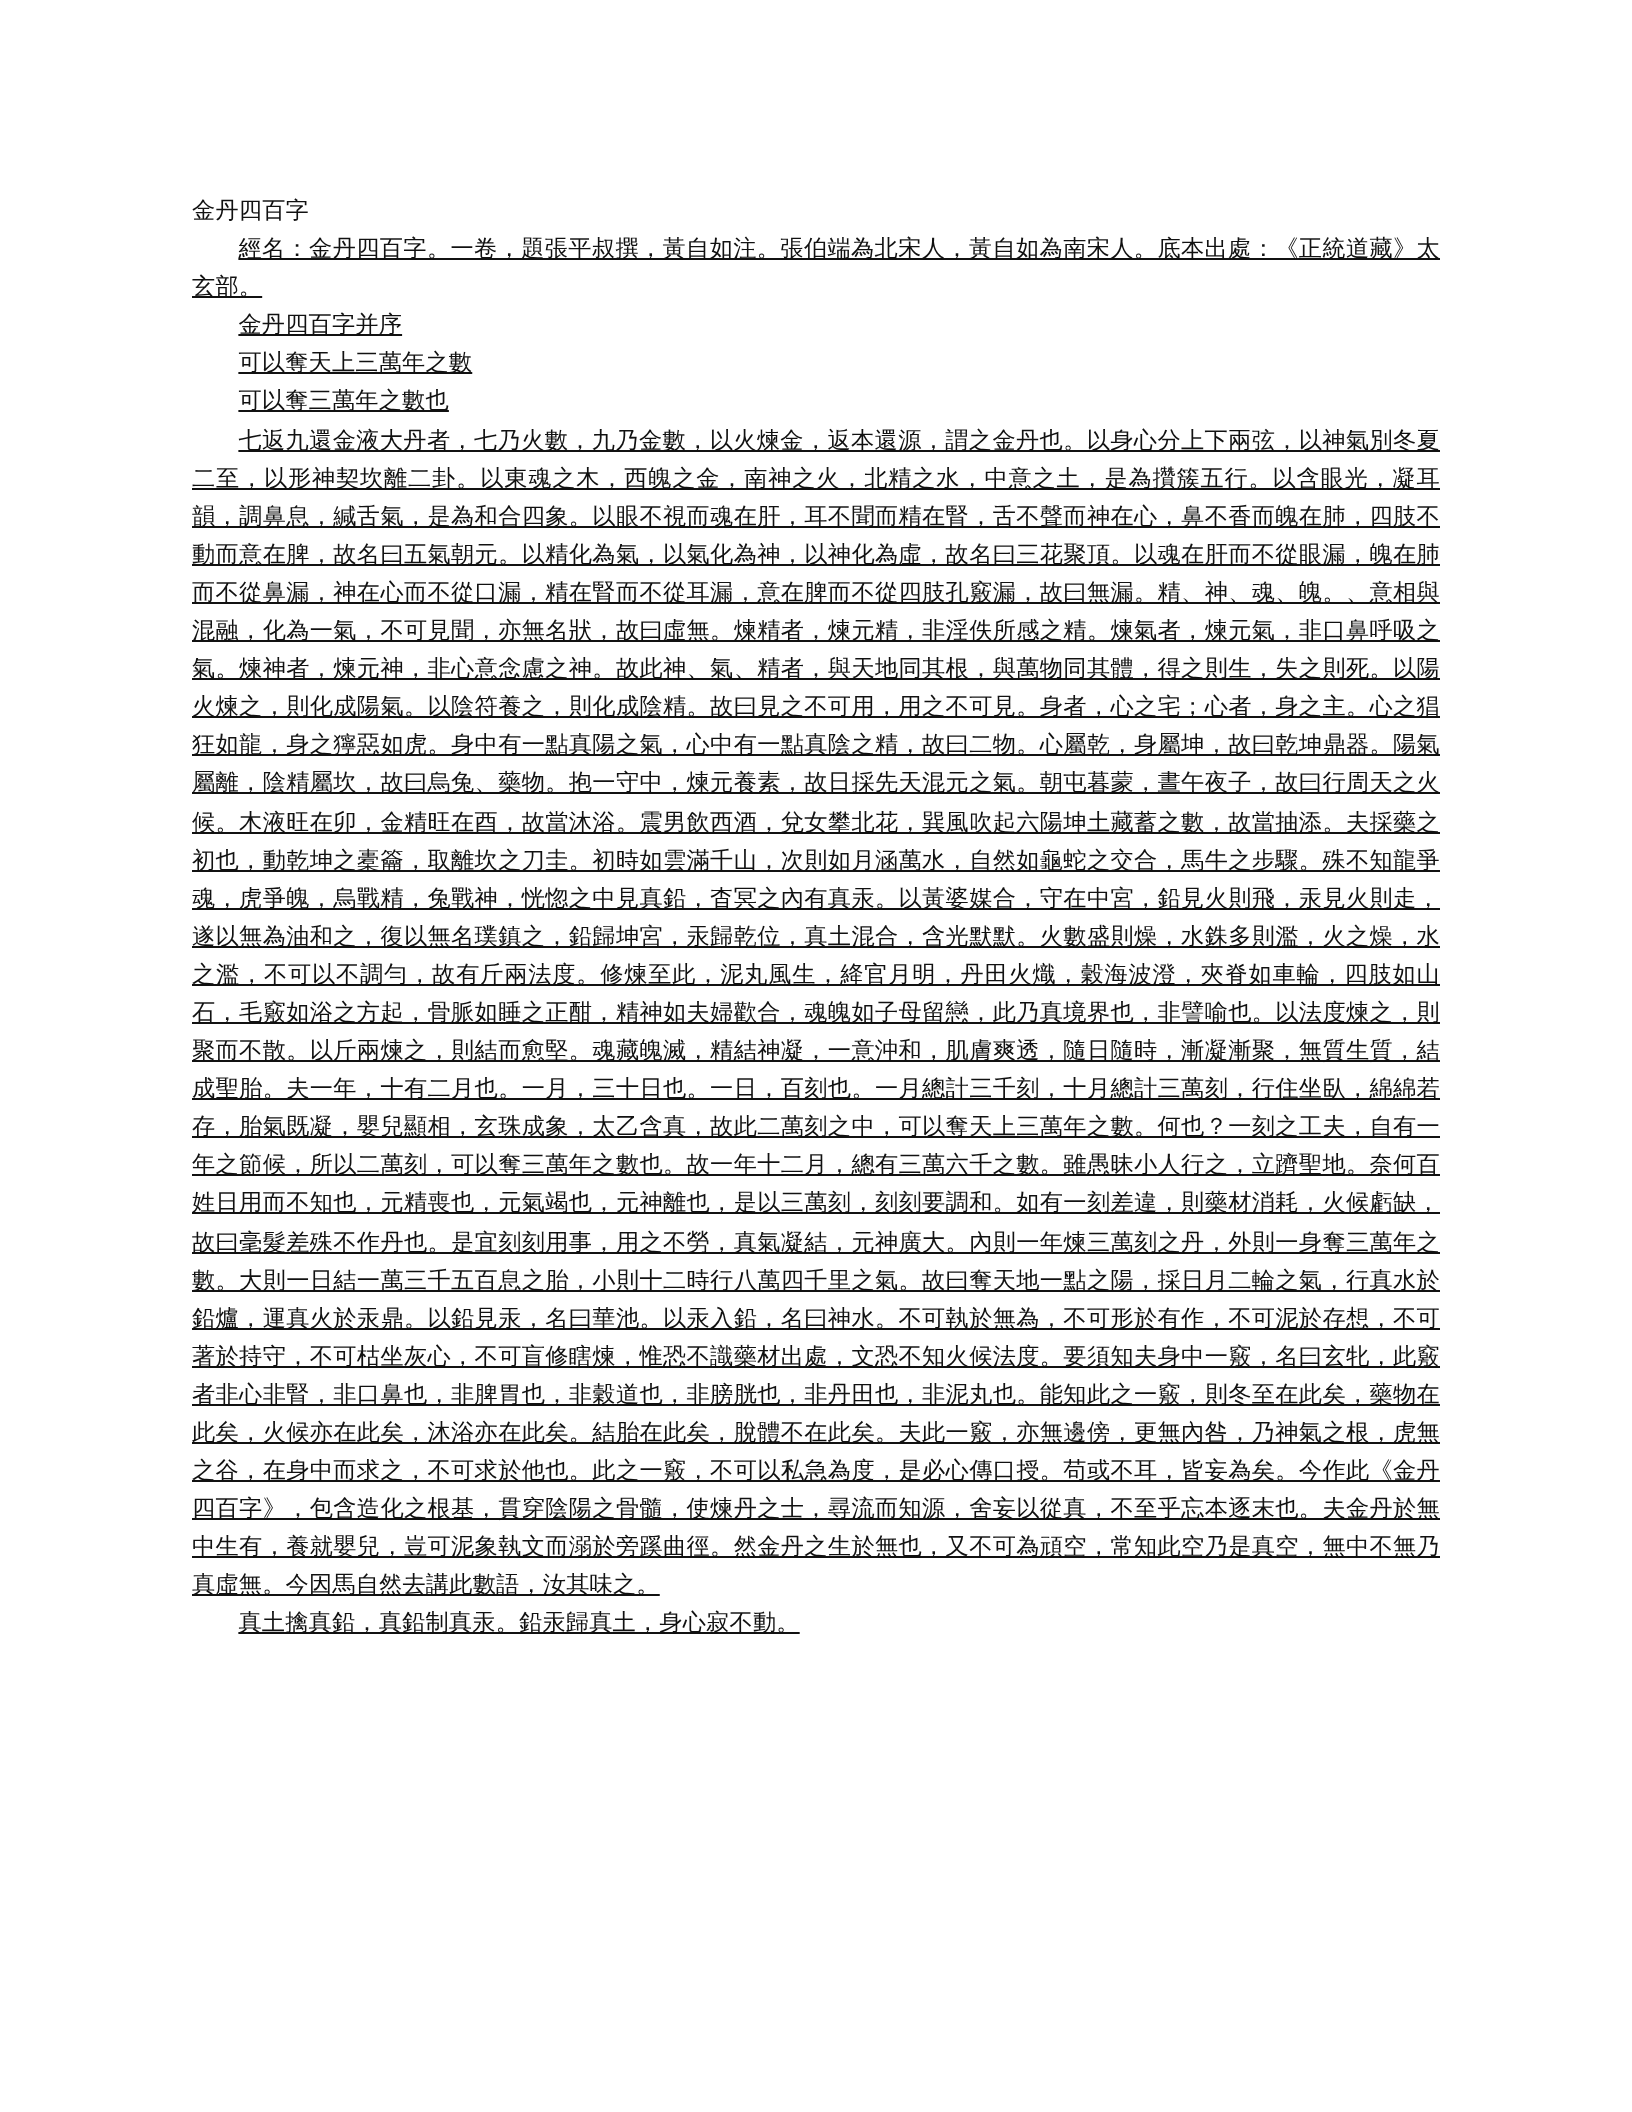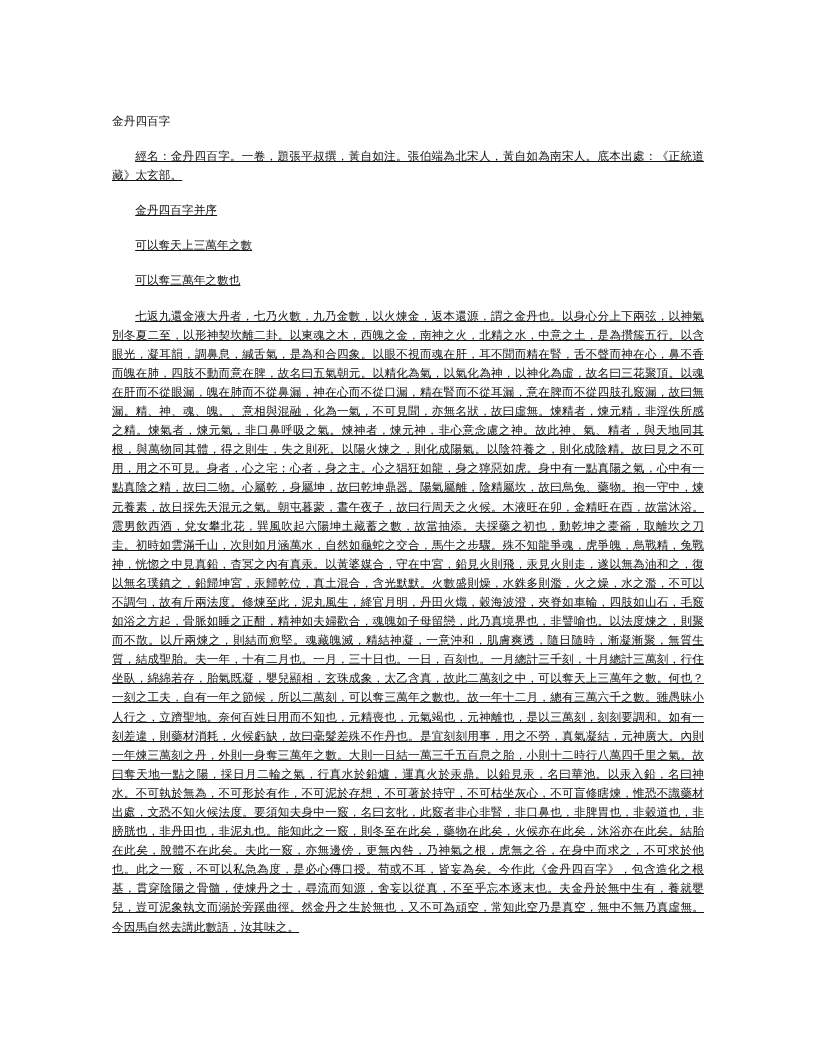--- a/index.html
+++ b/index.html
@@ -25,21 +25,21 @@
   }
   .doc {
     font-size: 11.6px;
     line-height: 19.1px;
     text-align: justify;
     text-justify: inter-ideograph;
     letter-spacing: 0.1px;
     color: #111111;
   }
   .doc p {
-    margin: 16px;
+    margin: 0;
     padding: 0;
     text-align: justify;
     text-justify: inter-ideograph;
     white-space: normal;
     word-break: break-all;
   }
   
   .p-indent {
     text-indent: 2em;
     text-decoration: underline;
@@ -65,16 +65,17 @@
     <p class="p-indent">經名：金丹四百字。一卷，題張平叔撰，黃自如注。張伯端為北宋人，黃自如為南宋人。底本出處：《正統道藏》太玄部。</p>
 
     <p class="p-indent p-line">金丹四百字并序</p>
 
     <p class="p-indent p-line">可以奪天上三萬年之數</p>
 
     <p class="p-indent p-line">可以奪三萬年之數也</p>
 
     <p class="p-indent">七返九還金液大丹者，七乃火數，九乃金數，以火煉金，返本還源，謂之金丹也。以身心分上下兩弦，以神氣別冬夏二至，以形神契坎離二卦。以東魂之木，西魄之金，南神之火，北精之水，中意之土，是為攢簇五行。以含眼光，凝耳韻，調鼻息，緘舌氣，是為和合四象。以眼不視而魂在肝，耳不聞而精在腎，舌不聲而神在心，鼻不香而魄在肺，四肢不動而意在脾，故名曰五氣朝元。以精化為氣，以氣化為神，以神化為虛，故名曰三花聚頂。以魂在肝而不從眼漏，魄在肺而不從鼻漏，神在心而不從口漏，精在腎而不從耳漏，意在脾而不從四肢孔竅漏，故曰無漏。精、神、魂、魄。、意相與混融，化為一氣，不可見聞，亦無名狀，故曰虛無。煉精者，煉元精，非淫佚所感之精。煉氣者，煉元氣，非口鼻呼吸之氣。煉神者，煉元神，非心意念慮之神。故此神、氣、精者，與天地同其根，與萬物同其體，得之則生，失之則死。以陽火煉之，則化成陽氣。以陰符養之，則化成陰精。故曰見之不可用，用之不可見。身者，心之宅；心者，身之主。心之猖狂如龍，身之獰惡如虎。身中有一點真陽之氣，心中有一點真陰之精，故曰二物。心屬乾，身屬坤，故曰乾坤鼎器。陽氣屬離，陰精屬坎，故曰烏兔、藥物。抱一守中，煉元養素，故日採先天混元之氣。朝屯暮蒙，晝午夜子，故曰行周天之火候。木液旺在卯，金精旺在酉，故當沐浴。震男飲西酒，兌女攀北花，巽風吹起六陽坤土藏蓄之數，故當抽添。夫採藥之初也，動乾坤之橐籥，取離坎之刀圭。初時如雲滿千山，次則如月涵萬水，自然如龜蛇之交合，馬牛之步驟。殊不知龍爭魂，虎爭魄，烏戰精，兔戰神，恍惚之中見真鉛，杳冥之內有真汞。以黃婆媒合，守在中宮，鉛見火則飛，汞見火則走，遂以無為油和之，復以無名璞鎮之，鉛歸坤宮，汞歸乾位，真土混合，含光默默。火數盛則燥，水銖多則濫，火之燥，水之濫，不可以不調勻，故有斤兩法度。修煉至此，泥丸風生，絳官月明，丹田火熾，穀海波澄，夾脊如車輪，四肢如山石，毛竅如浴之方起，骨脈如睡之正酣，精神如夫婦歡合，魂魄如子母留戀，此乃真境界也，非譬喻也。以法度煉之，則聚而不散。以斤兩煉之，則結而愈堅。魂藏魄滅，精結神凝，一意沖和，肌膚爽透，隨日隨時，漸凝漸聚，無質生質，結成聖胎。夫一年，十有二月也。一月，三十日也。一日，百刻也。一月總計三千刻，十月總計三萬刻，行住坐臥，綿綿若存，胎氣既凝，嬰兒顯相，玄珠成象，太乙含真，故此二萬刻之中，可以奪天上三萬年之數。何也？一刻之工夫，自有一年之節候，所以二萬刻，可以奪三萬年之數也。故一年十二月，總有三萬六千之數。雖愚昧小人行之，立躋聖地。奈何百姓日用而不知也，元精喪也，元氣竭也，元神離也，是以三萬刻，刻刻要調和。如有一刻差違，則藥材消耗，火候虧缺，故曰毫髮差殊不作丹也。是宜刻刻用事，用之不勞，真氣凝結，元神廣大。內則一年煉三萬刻之丹，外則一身奪三萬年之數。大則一日結一萬三千五百息之胎，小則十二時行八萬四千里之氣。故曰奪天地一點之陽，採日月二輪之氣，行真水於鉛爐，運真火於汞鼎。以鉛見汞，名曰華池。以汞入鉛，名曰神水。不可執於無為，不可形於有作，不可泥於存想，不可著於持守，不可枯坐灰心，不可盲修瞎煉，惟恐不識藥材出處，文恐不知火候法度。要須知夫身中一竅，名曰玄牝，此竅者非心非腎，非口鼻也，非脾胃也，非穀道也，非膀胱也，非丹田也，非泥丸也。能知此之一竅，則冬至在此矣，藥物在此矣，火候亦在此矣，沐浴亦在此矣。結胎在此矣，脫體不在此矣。夫此一竅，亦無邊傍，更無內咎，乃神氣之根，虎無之谷，在身中而求之，不可求於他也。此之一竅，不可以私急為度，是必心傳口授。苟或不耳，皆妄為矣。今作此《金丹四百字》，包含造化之根基，貫穿陰陽之骨髓，使煉丹之士，尋流而知源，舍妄以從真，不至乎忘本逐末也。夫金丹於無中生有，養就嬰兒，豈可泥象執文而溺於旁蹊曲徑。然金丹之生於無也，又不可為頑空，常知此空乃是真空，無中不無乃真虛無。今因馬自然去講此數語，汝其味之。</p>
 
+    <p class="p-indent">真土擒真鉛，真鉛制真汞。鉛汞歸真土，身心寂不動。</p>
 
 
   </div>
 </div>
 
 </body></html>

